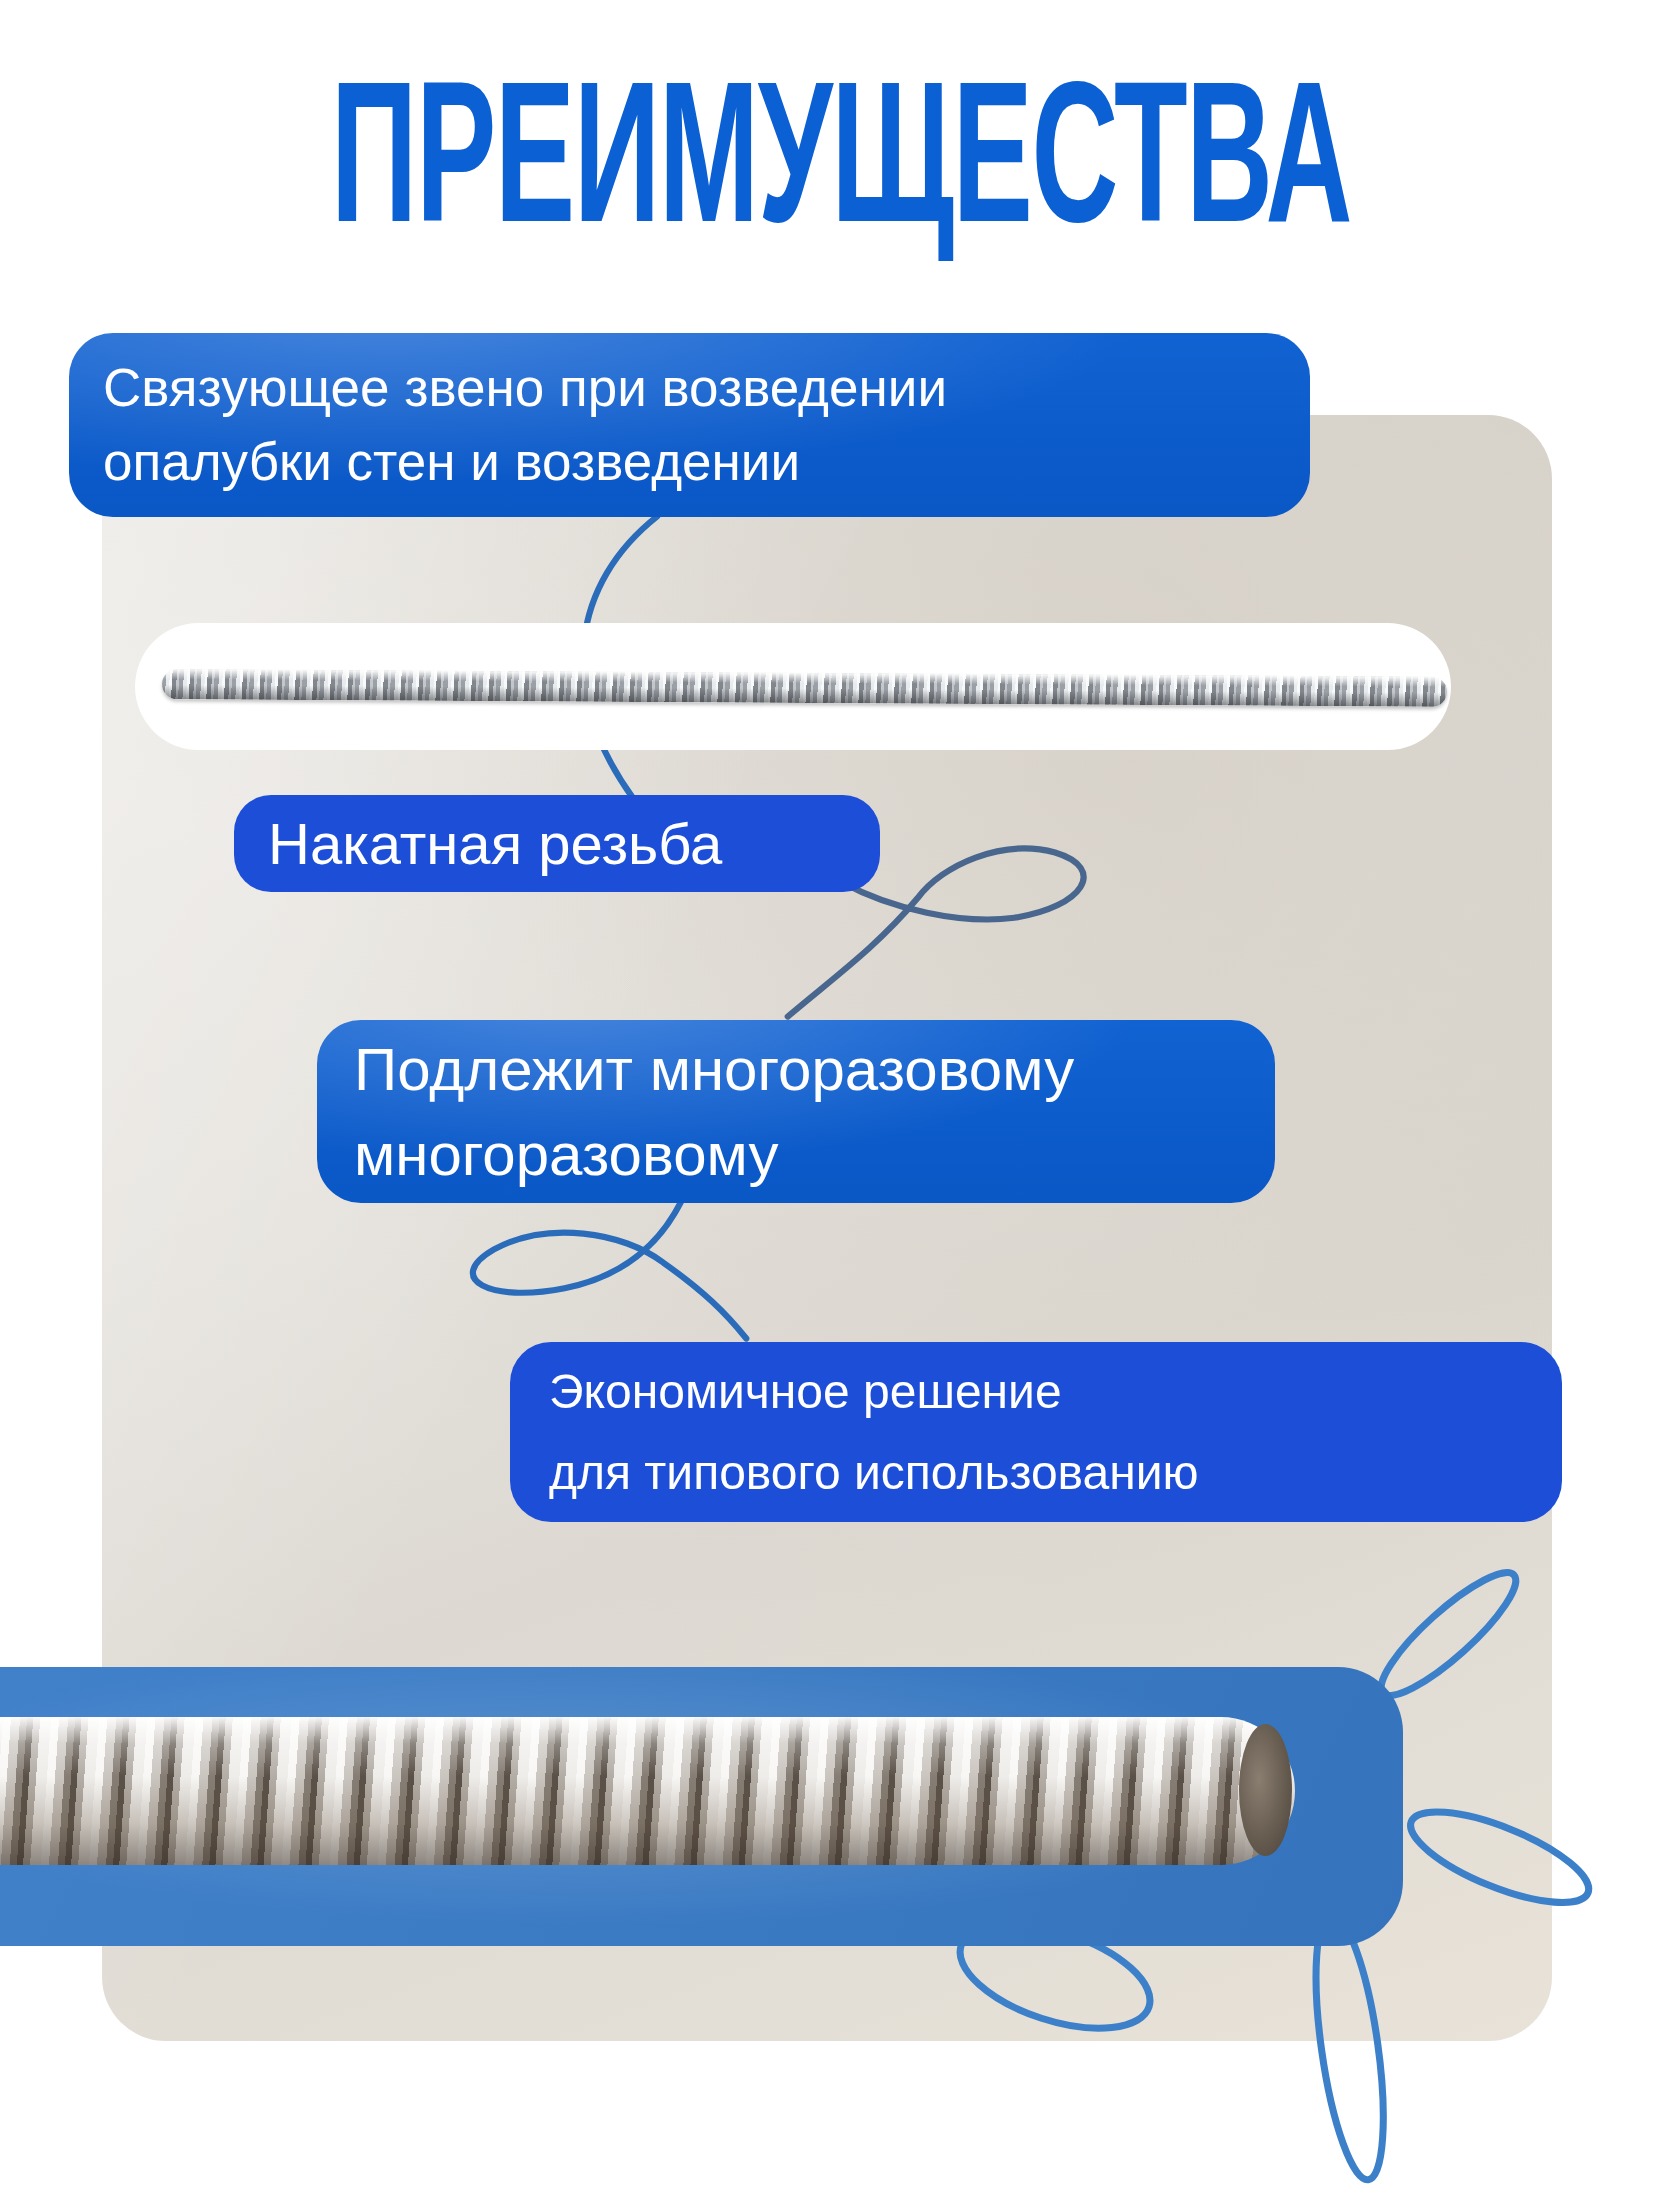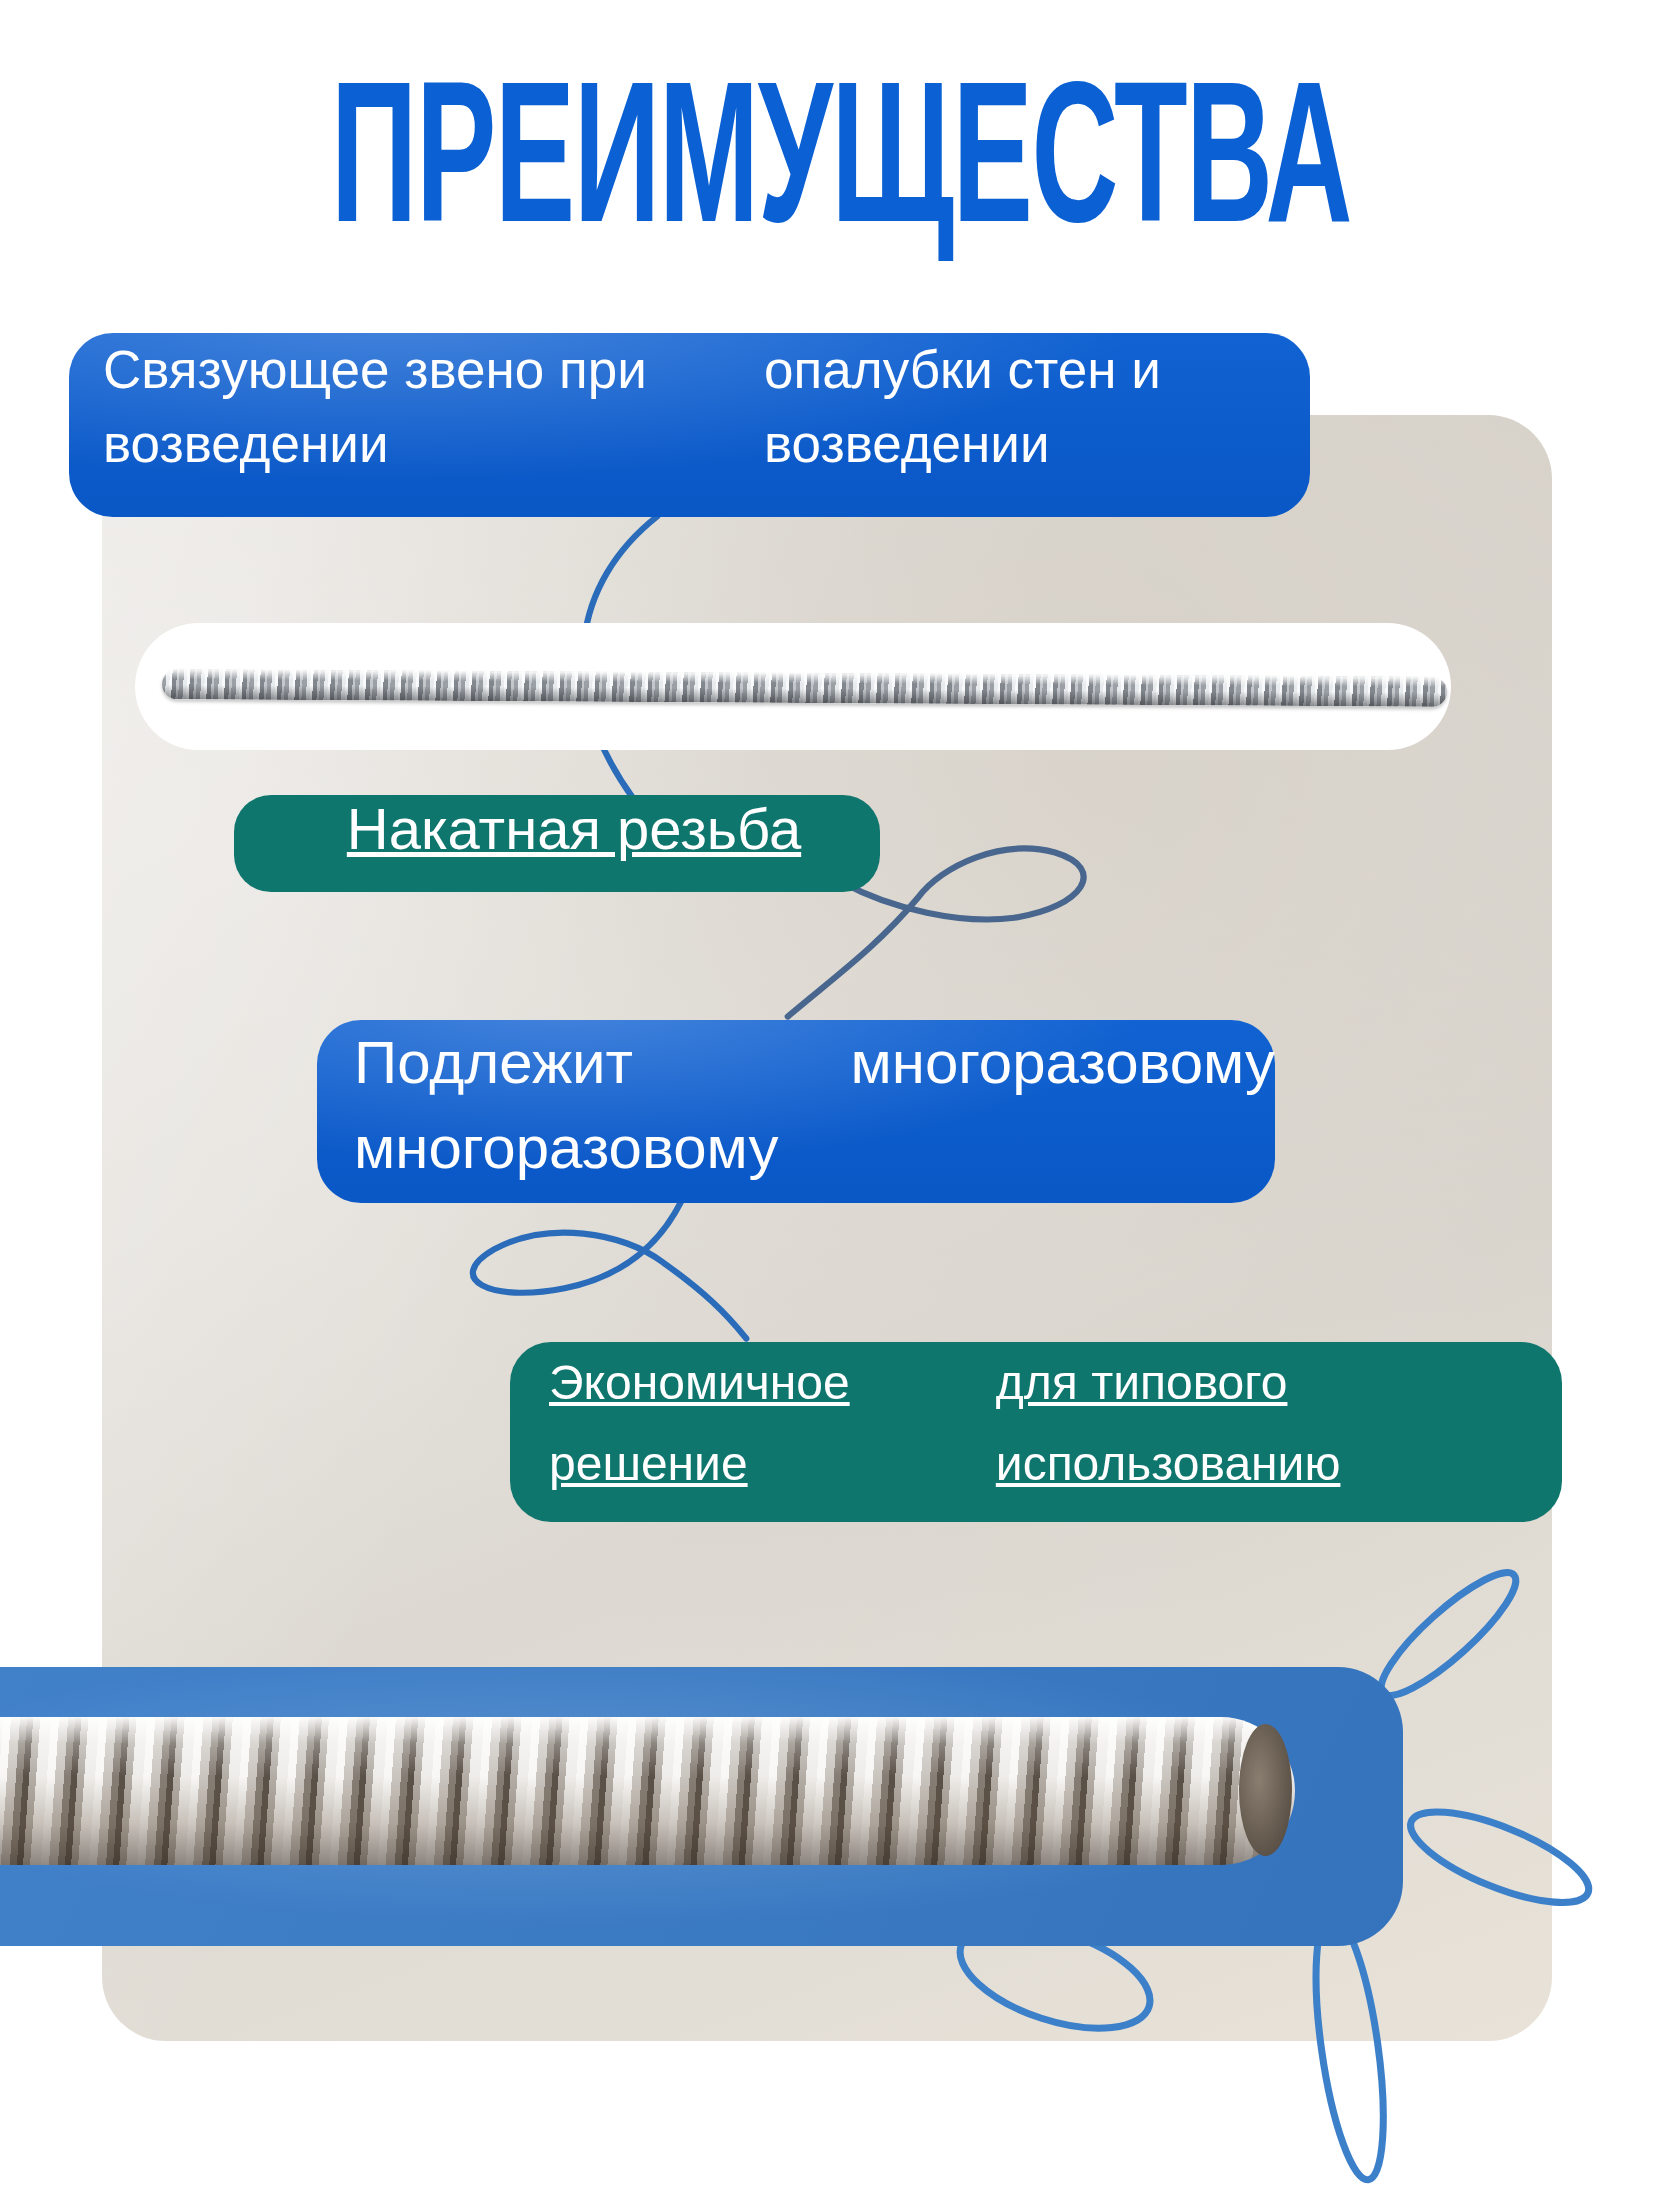--- a/index.html
+++ b/index.html
@@ -41,29 +41,29 @@
     border-radius:15px;transform:rotate(.35deg);
     background:
       linear-gradient(180deg, rgba(255,255,255,.95) 0%, rgba(255,255,255,0) 34%, rgba(0,0,0,0) 52%, rgba(35,38,42,.5) 100%),
       repeating-linear-gradient(93deg,#9ba0a6 0 4.4px,#e8ebee 4.4px 8px,#f8f9fb 8px 10.6px,#82878d 10.6px 15px,#c3c7cc 15px 17.6px);
     box-shadow:0 2.6px 3.5px rgba(0,0,0,.22);
   }
 
   
   .badge{
     position:absolute;color:#fff;z-index:3;
-    display:flex;justify-content:center;
+    display:flex;flex-direction:column;justify-content:center;
   }
   .badge .ln{display:block;}
   .badge-blue{
     background:
       radial-gradient(ellipse at 26% -12%, rgba(255,255,255,.22), rgba(255,255,255,0) 58%),
       linear-gradient(180deg,#1162d2,#0a57c6);
   }
-  .badge-gray{background:#0f766e;text-decoration:underline;}
+  .badge-gray{background:#1d4ed8;}
 
   .badge-linking{
     left:69px;top:333px;width:1207px;height:184px;border-radius:44px;
     font-size:53px;line-height:74px;font-weight:500;padding-left:34px;
   }
   .badge-thread{
     left:234px;top:795px;width:612px;height:97px;border-radius:37px;
     font-size:58px;font-weight:500;padding-left:34px;
   }
   .badge-reuse{

